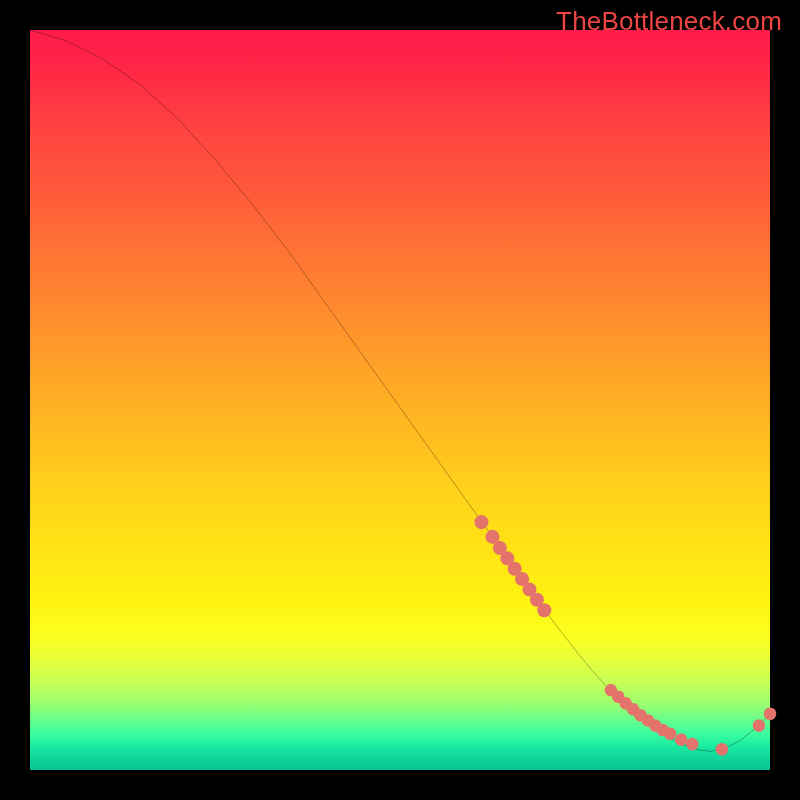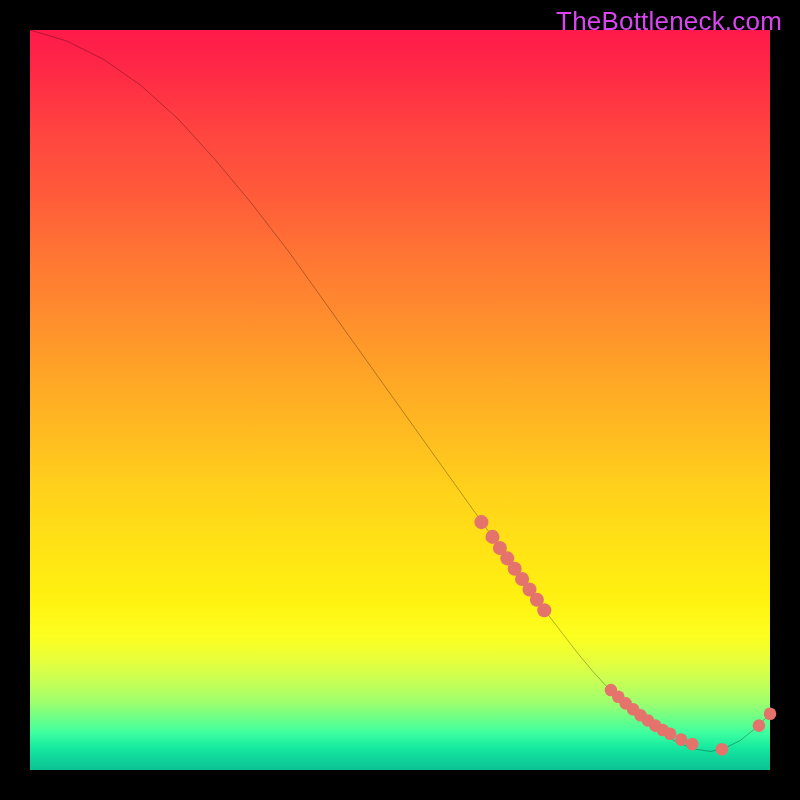--- a/index.html
+++ b/index.html
@@ -14,21 +14,21 @@
   .frame {
     position: relative;
     width: 800px;
     height: 800px;
     background: #000;
   }
   .watermark {
     position: absolute;
     top: 6px;
     right: 18px;
-    color: #d946ef;
+    color: #ef4444;
     font-size: 26px;
     font-weight: 400;
     letter-spacing: 0.2px;
     user-select: none;
   }
   .plot-area {
     position: absolute;
     left: 30px;
     top: 30px;
     width: 740px;

